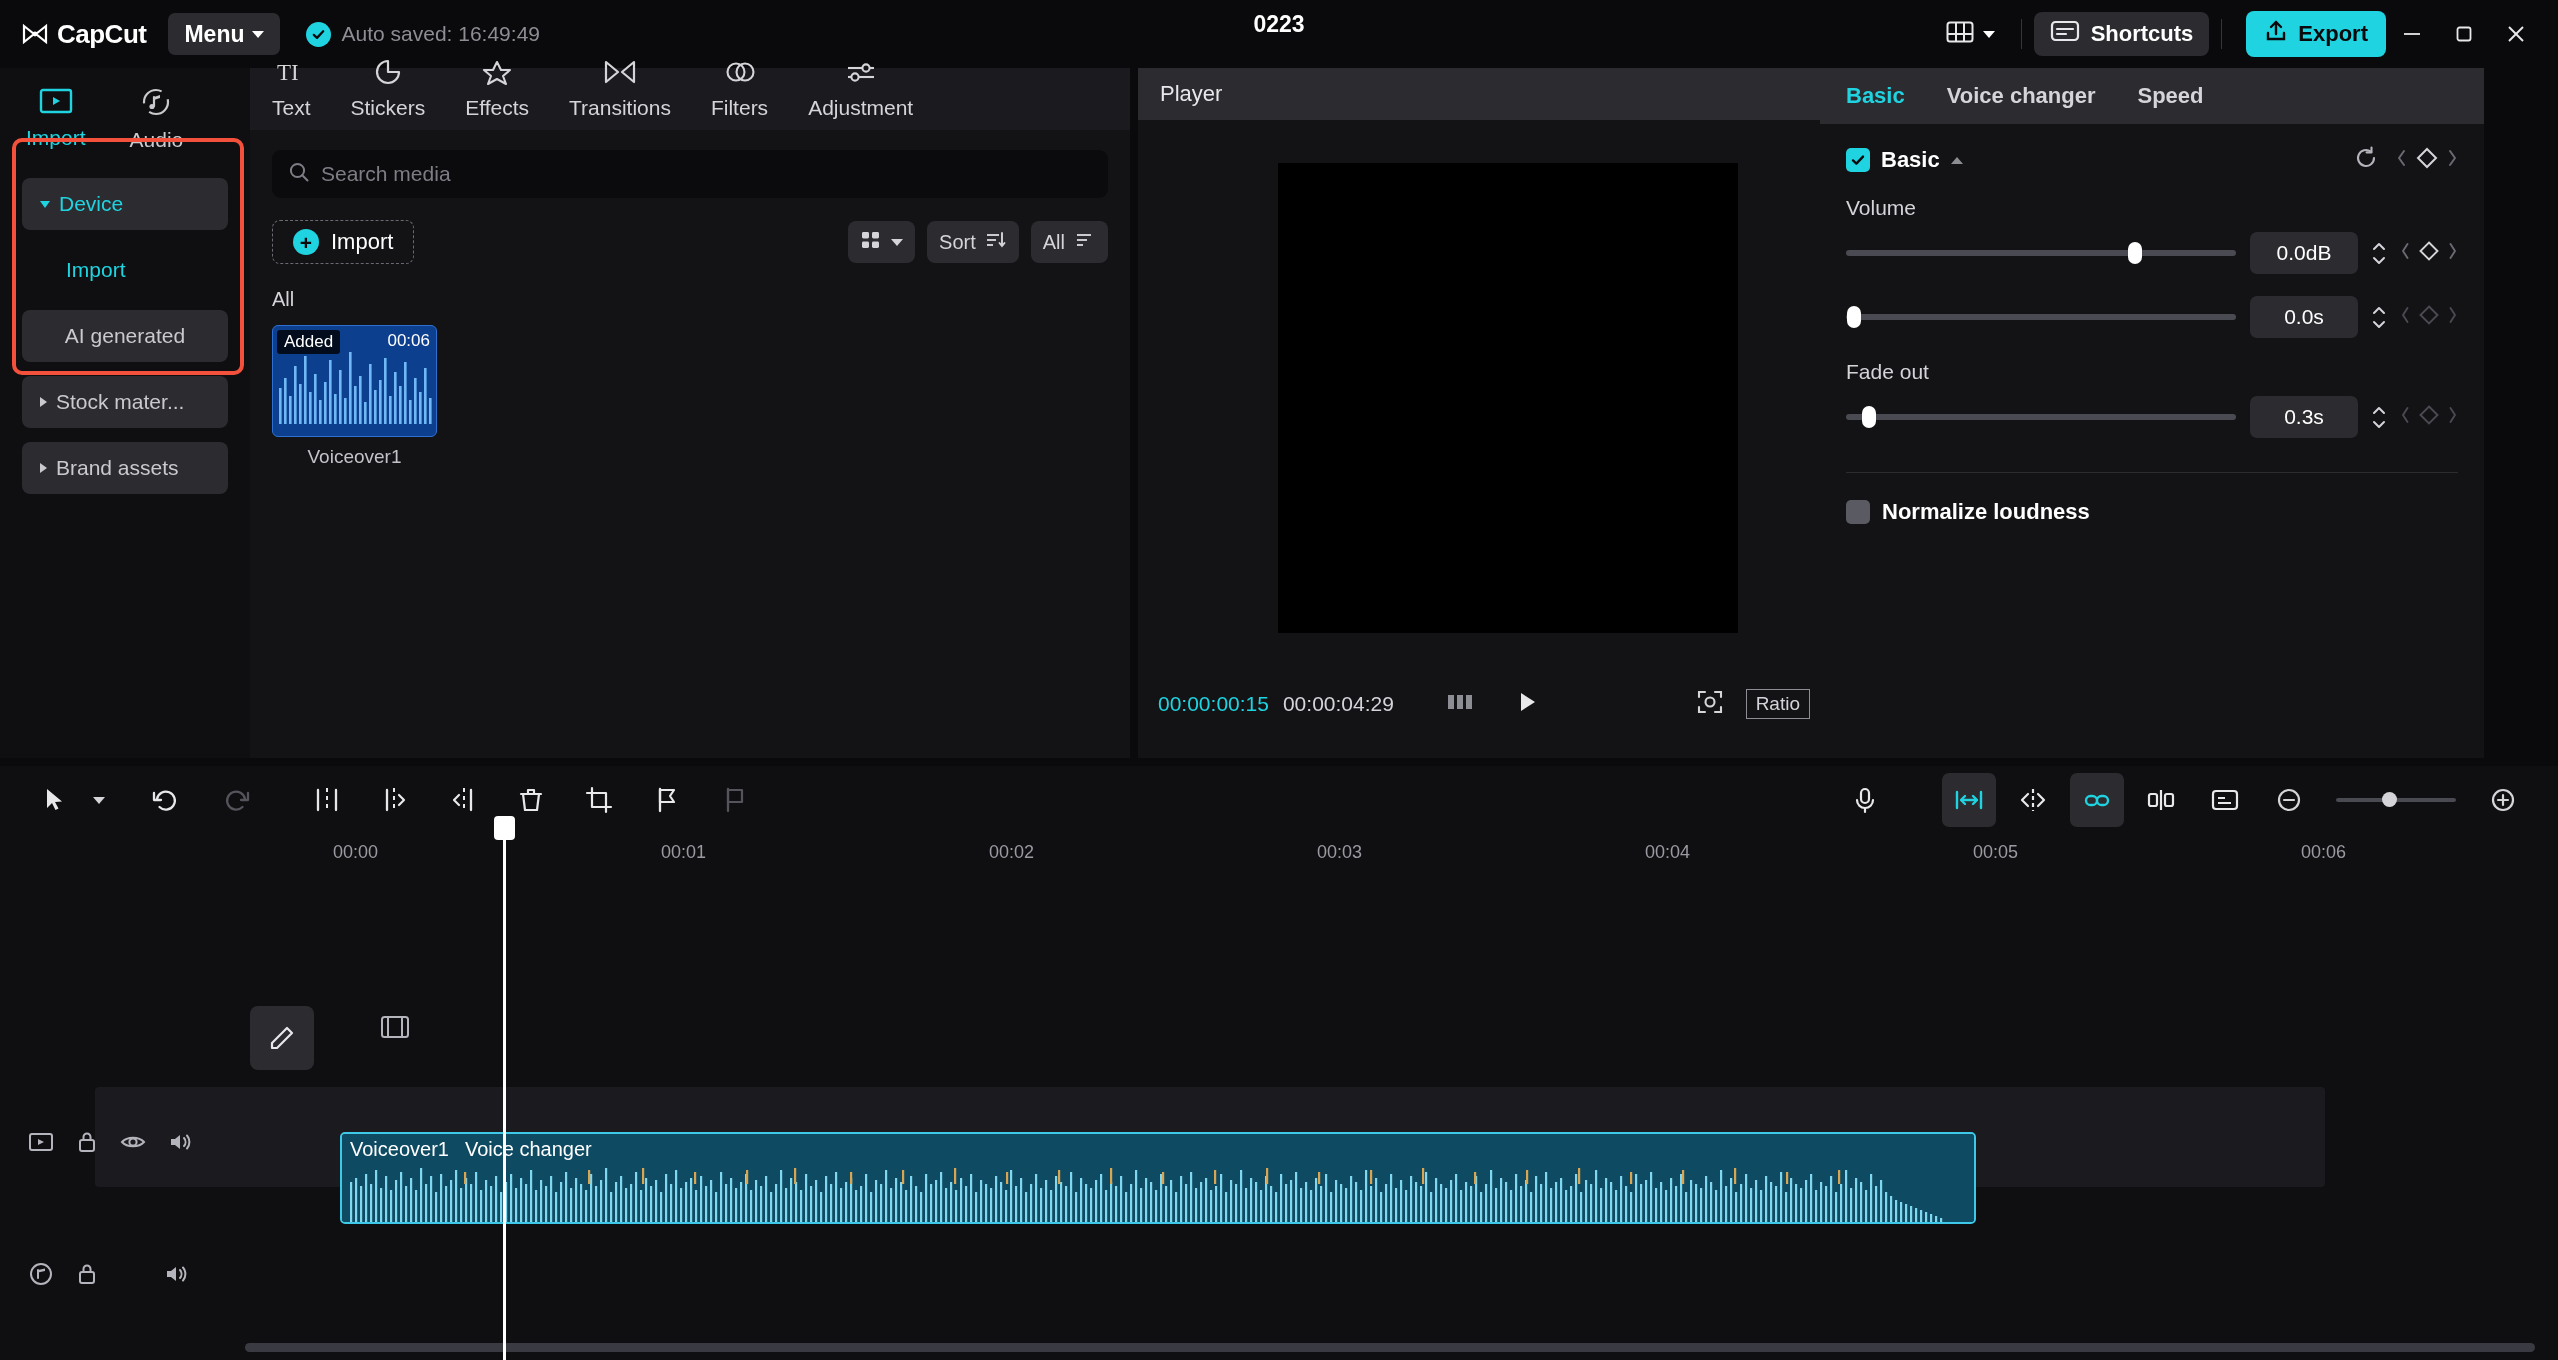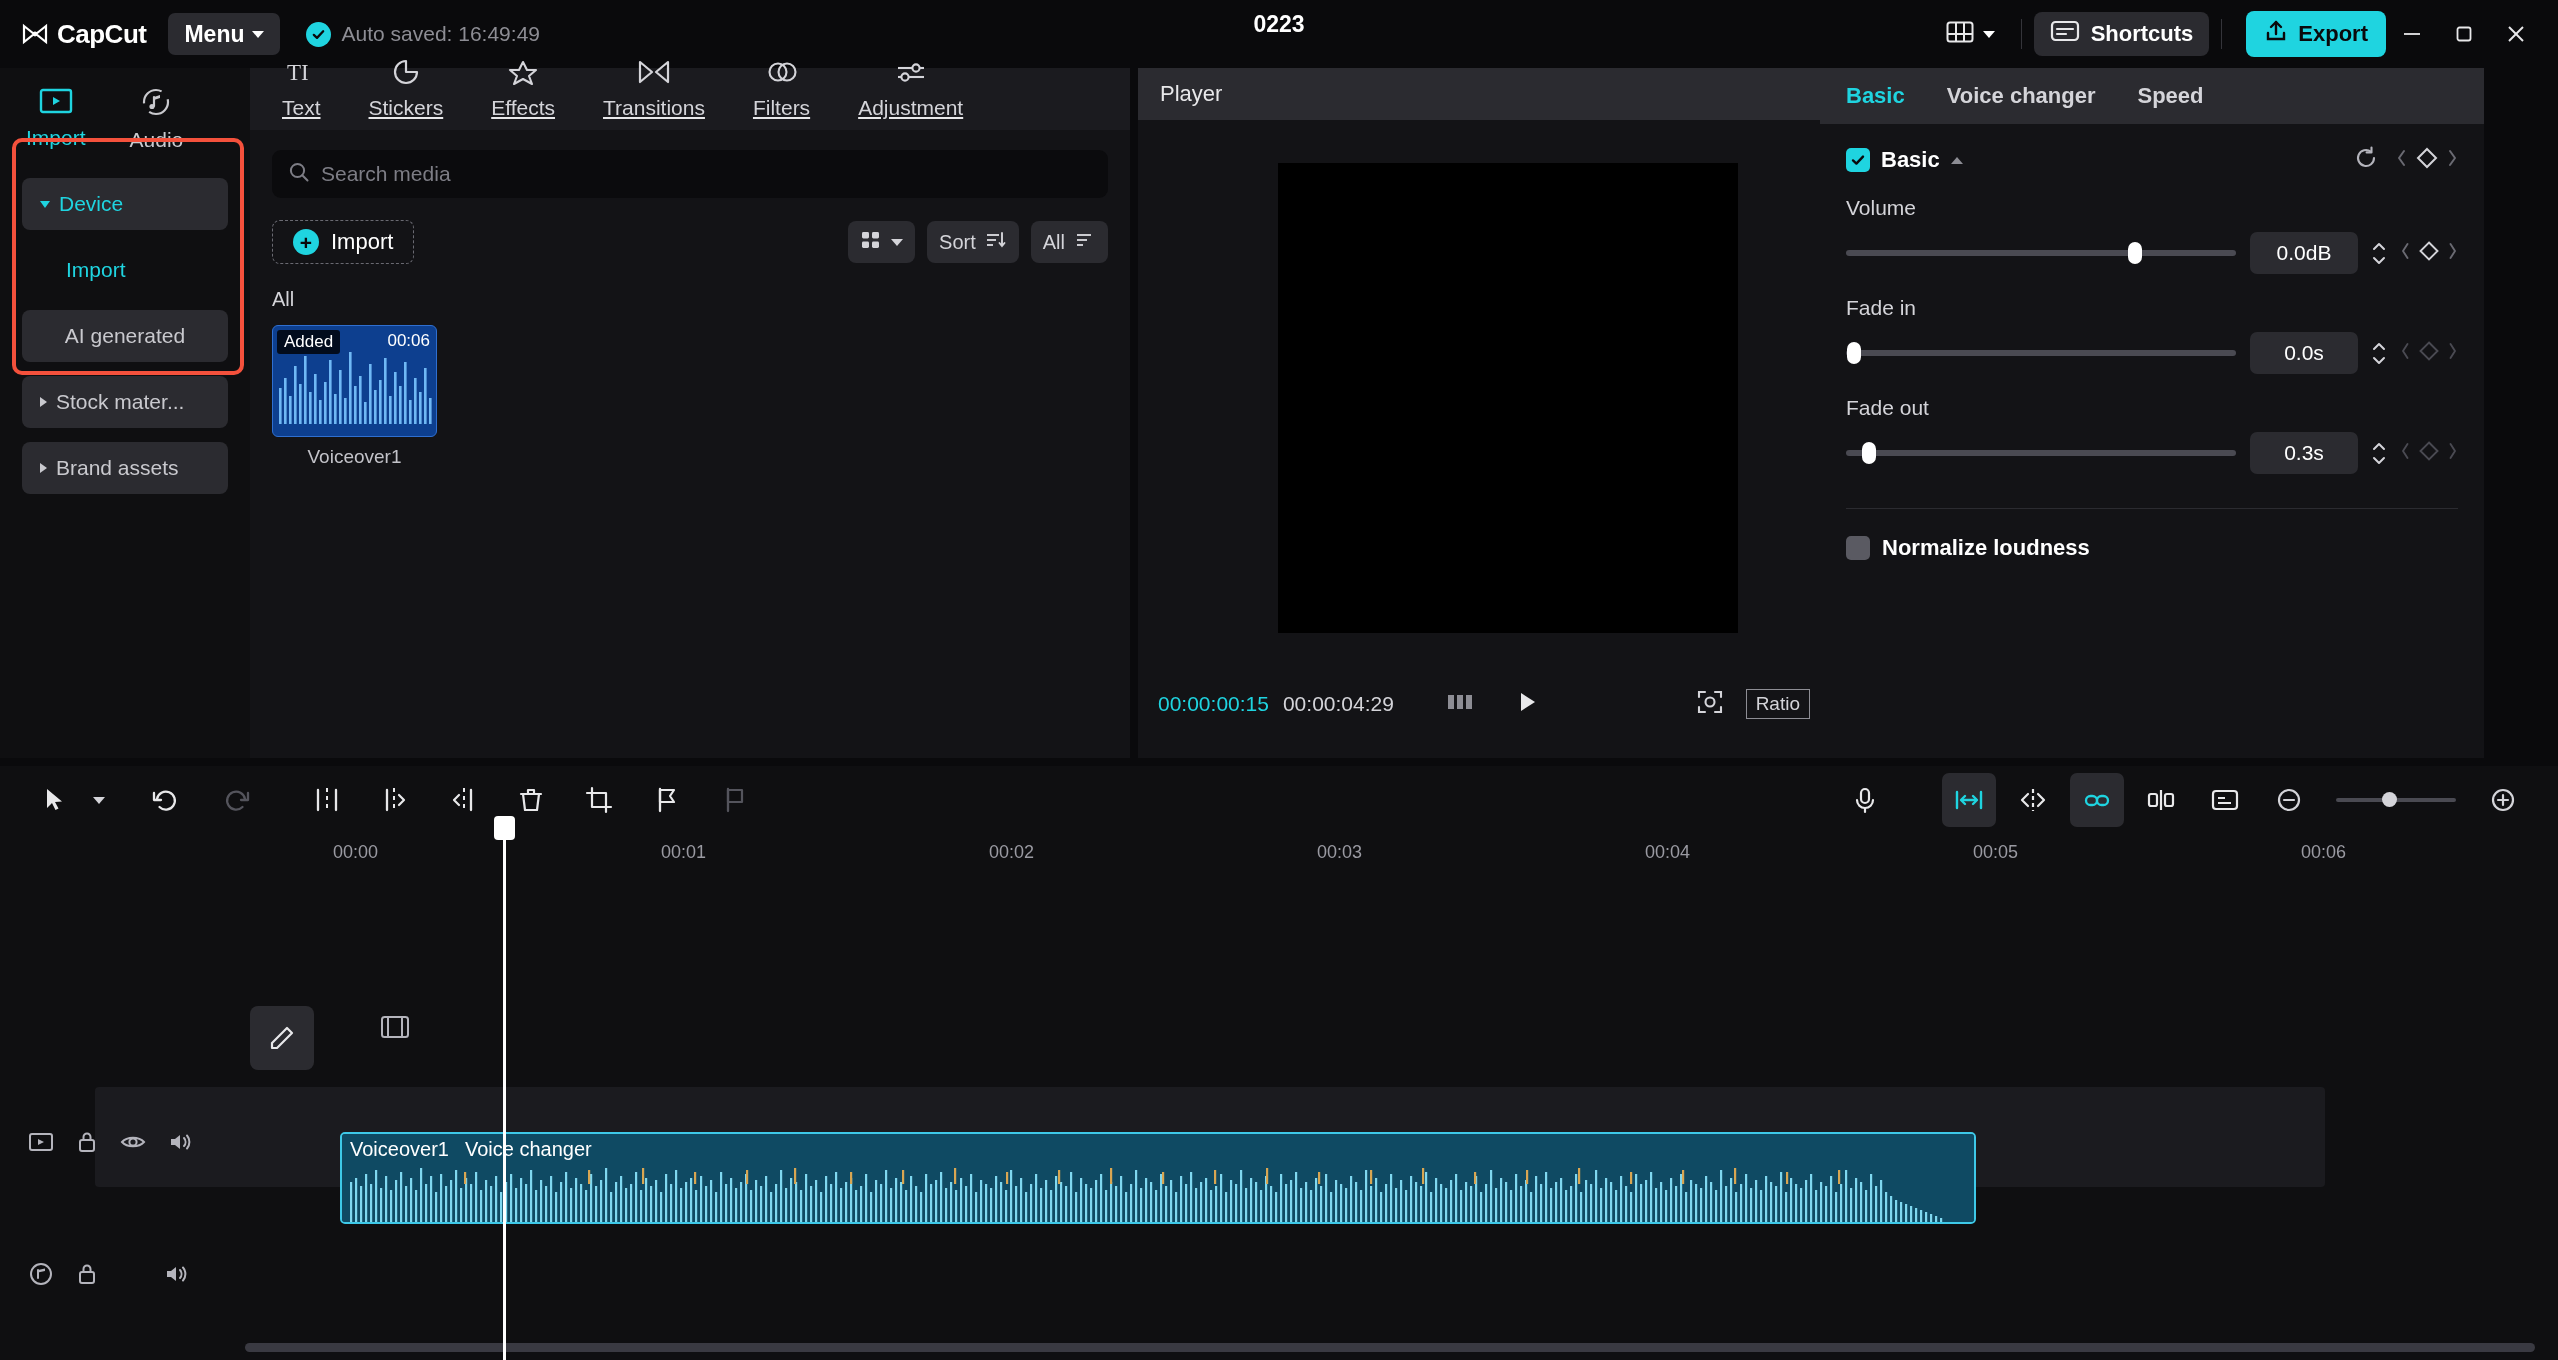--- a/index.html
+++ b/index.html
@@ -73,21 +73,21 @@
   .sb-item.sel { background:#2b2b30; color:#1fd4e0; }
   .sb-item.sub { padding-left:44px; color:#1fd4e0; background:transparent; }
   .tri-right { width:0;height:0;border-top:5px solid transparent;border-bottom:5px solid transparent;border-left:7px solid currentColor; }
   .tri-down { width:0;height:0;border-left:5px solid transparent;border-right:5px solid transparent;border-top:7px solid currentColor; }
 
   
   .media {
     position:absolute; left:250px; top:68px; width:880px; height:690px;
     background:#131316; border-radius:10px 0 0 0;
   }
-  .media-tabs { display:flex; align-items:flex-end; height:62px; padding:0 14px; gap:12px; background:#1b1b1f;text-decoration:underline; }
+  .media-tabs { display:flex; align-items:flex-end; height:62px; padding:0 4px; gap:4px; background:#1b1b1f; }
   .mt { display:flex;flex-direction:column;align-items:center;gap:6px;padding:6px 18px 10px 18px;cursor:pointer; }
   .mt .lbl { font-size:21px; color:#d4d4d9; white-space:nowrap; }
   .media-body { padding:20px 22px 0 22px; }
   .searchbar {
     height:48px; background:#0b0b0d; border-radius:9px; display:flex; align-items:center;
     padding:0 16px; gap:11px;
   }
   .searchbar input {
     background:transparent;border:none;outline:none;color:#d4d4d9;font-size:21px;
     font-family:"Liberation Sans",sans-serif; width:100%;
@@ -601,21 +601,20 @@
             <span>
               <svg width="11" height="18" viewBox="0 0 11 18">
                   <path d="M3.5 2 L8 9 L3.5 16" fill="none" stroke="#6a6a72" stroke-width="1.9" stroke-linecap="round" stroke-linejoin="round"></path>
                 </svg>
             </span>
           </span>
         </div>
       </div>
 
       <div class="ctrl-row">
-        <div class="ctrl-label">Fade in</div>
         <div class="ctrl-line">
           <span class="slider">
             <span class="knob" style="left:2%"></span>
           </span>
           <span class="numbox">0.0s</span>
           <span class="spinner">
             <svg width="14" height="10" viewBox="0 0 14 10">
                 <path d="M2 7 L7 2 L12 7" fill="none" stroke="#d4d4d9" stroke-width="2" stroke-linecap="round" stroke-linejoin="round"></path>
               </svg>
             <svg width="14" height="10" viewBox="0 0 14 10">

